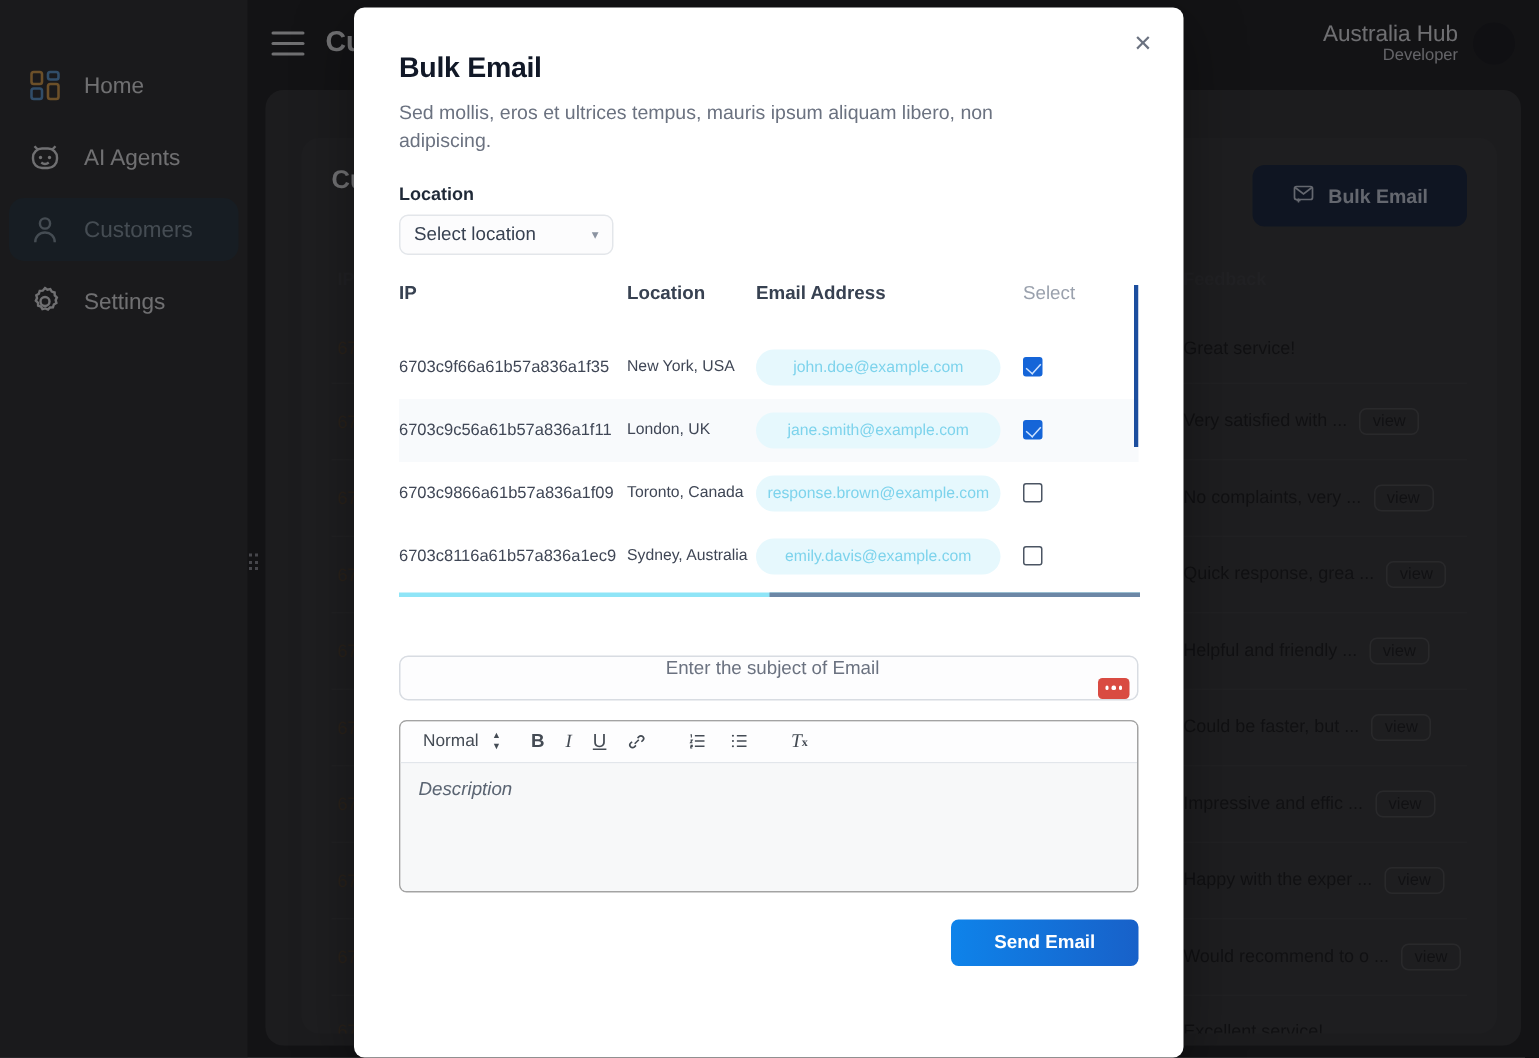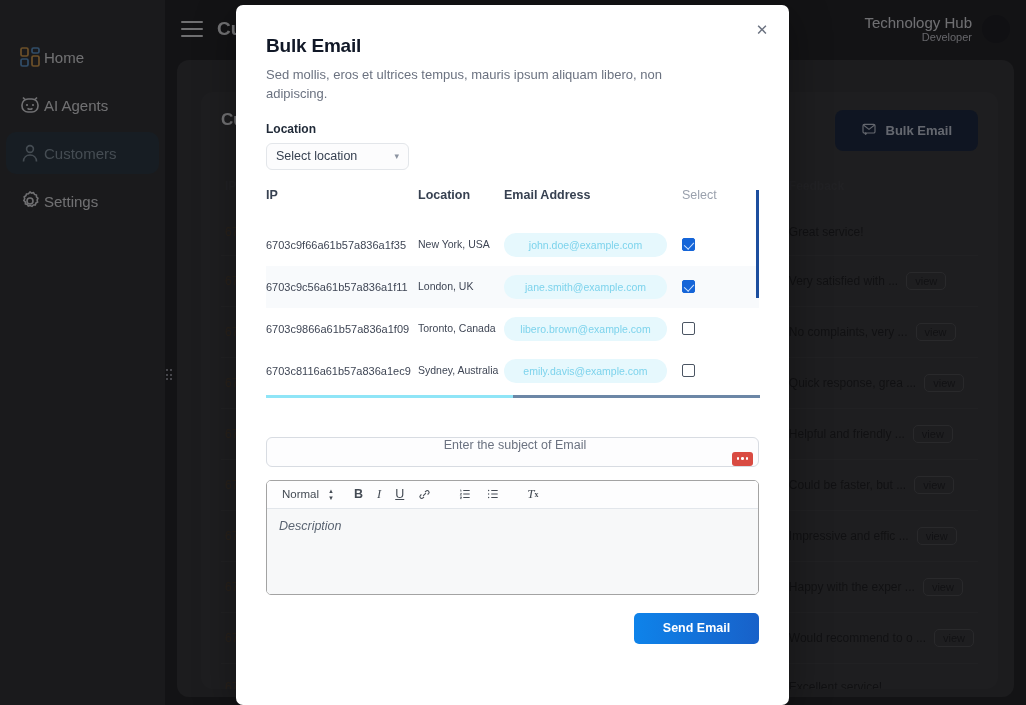--- a/index.html
+++ b/index.html
@@ -12,21 +12,21 @@
 
   
   #app-root { position: absolute; inset: 0; background: #1c1c1e; }
 
   .sidebar {
     position: absolute; left: 0; top: 0; width: 165px; height: 705px;
     background: #2b2b2d;
     padding-top: 36px;
   }
   .side-item {
-    display: flex; align-items: center; gap: 2px;
+    display: flex; align-items: center; gap: 14px;
     height: 42px; margin: 0 6px 6px 6px; padding-left: 12px;
     border-radius: 10px; color: #e8e8ea;
     font-size: 15px;
   }
   .side-item.active { background: #24323c; }
   .side-item .ico { width: 24px; height: 24px; flex: none; display: block; }
   .side-label { white-space: nowrap; }
 
   .topbar {
     position: absolute; left: 165px; top: 0; right: 0; height: 58px;
@@ -243,21 +243,21 @@
 
   <div class="topbar">
     <div class="hamburger">
         <i></i>
         <i></i>
         <i></i>
       </div>
     <div class="page-title-top">Customers</div>
     <div class="topbar-right">
       <div class="user-block">
-        <div class="user-name">Technology Hub</div>
+        <div class="user-name">Australia Hub</div>
         <div class="user-role">Developer</div>
       </div>
       <div class="avatar"></div>
     </div>
   </div>
 
   <div class="content-card">
     <div class="inner-card">
       <div class="inner-head">
         <div class="inner-title">Customers</div>
@@ -418,21 +418,21 @@
             <td class="c-sel">
               <span class="cbx on"></span>
             </td>
           </tr>
           <tr>
             <td class="c-ip">6703c9866a61b57a836a1f09</td>
             <td class="c-loc">
               <div class="loc-cell">Toronto, Canada</div>
             </td>
             <td class="c-mail">
-              <span class="mail-pill">libero.brown@example.com</span>
+              <span class="mail-pill">response.brown@example.com</span>
             </td>
             <td class="c-sel">
               <span class="cbx"></span>
             </td>
           </tr>
           <tr>
             <td class="c-ip">6703c8116a61b57a836a1ec9</td>
             <td class="c-loc">
               <div class="loc-cell">Sydney, Australia</div>
             </td>

